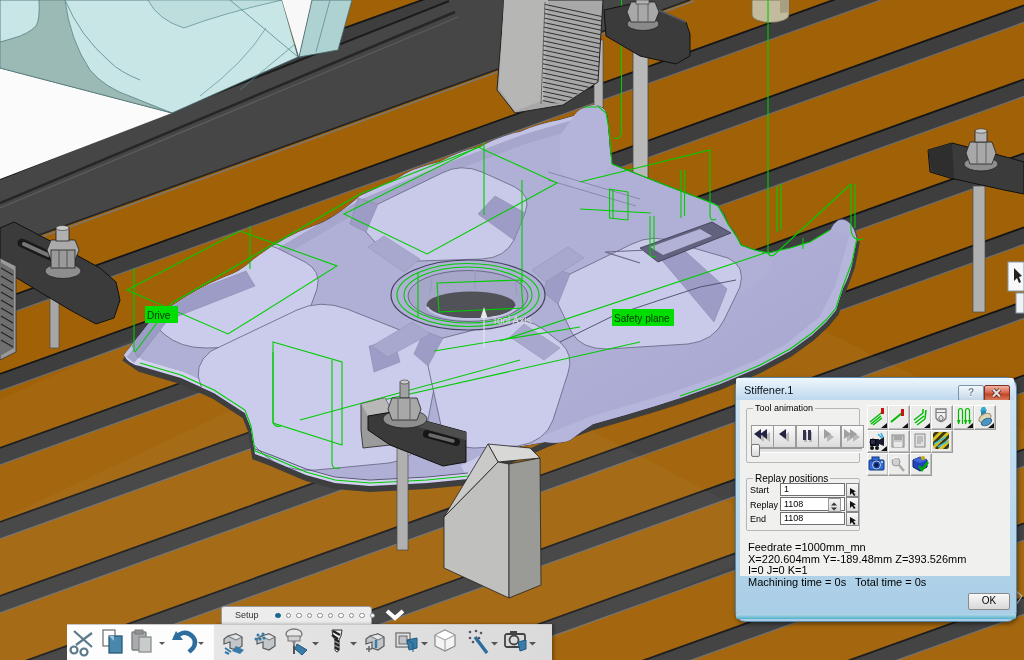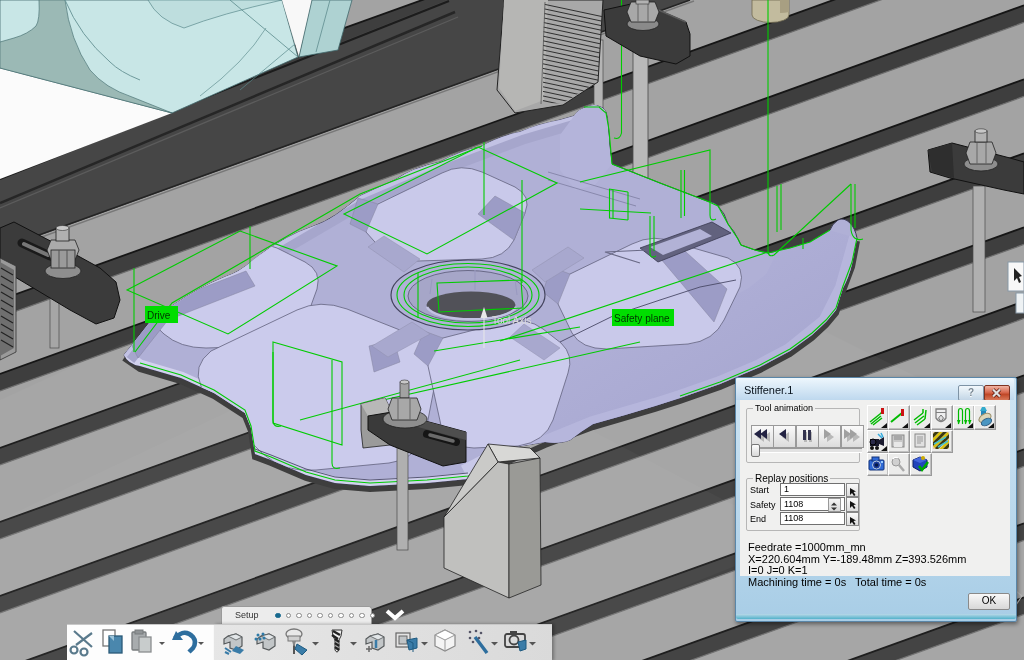--- a/index.html
+++ b/index.html
@@ -1,15 +1,15 @@
 <!DOCTYPE html>
 <html><head><meta charset="utf-8">
 <style>
 html,body{margin:0;padding:0}
-#root{position:relative;width:1024px;height:660px;overflow:hidden;background:#a3a3a3;font-family:"Liberation Sans",sans-serif}
+#root{position:relative;width:1024px;height:660px;overflow:hidden;background:#a16207;font-family:"Liberation Sans",sans-serif}
 #scene{position:absolute;left:0;top:0}
 .abs{position:absolute}
 </style></head>
 <body>
 <div id="root">
 <svg id="scene" width="1024" height="660" viewBox="0 0 1024 660">
 
 <g id="stripes">
         <polygon points="0,78 1024,-290.64 1024,-273.64 0,95" fill="#3e3e3e"></polygon>
         <line x1="0" y1="78" x2="1024" y2="-290.64" stroke="#161616" stroke-width="1.8"></line>
@@ -310,21 +310,21 @@
 <polygon points="1014,268 1014,281 1017,278 1019,283 1021,282 1019,277 1022,276" fill="#222"></polygon>
 <rect x="1016" y="293" width="8" height="20" fill="#eef2f4" stroke="#8899a8" stroke-width="1"></rect>
 
 <g stroke="#b8b8b8" stroke-width="1.2" fill="none">
 <line x1="1022" y1="596" x2="1000" y2="578"></line>
 <line x1="1022" y1="596" x2="1010" y2="614"></line>
 </g>
 <text x="1001" y="590" font-size="10" fill="#cccccc" font-family="Liberation Sans, sans-serif">y</text>
 </svg>
 
-<div id="dialog" class="abs" style="left:735px;top:377px;width:280px;height:243px;background:linear-gradient(#cfe5f4,#a8cde6);border:1px solid #5a86a8;border-radius:2px;box-shadow:1px 2px 4px rgba(0,0,0,0.45)">
+<div id="dialog" class="abs" style="left:735px;top:377px;width:280px;height:243px;background:linear-gradient(#cfe5f4,#a8cde6);border:1px solid #5a86a8;border-radius:10px;box-shadow:1px 2px 4px rgba(0,0,0,0.45)">
   <div class="abs" style="left:0px;top:0px;width:278px;height:22px;border-radius:2px 2px 0 0;background:linear-gradient(#eef7fd,#bed8ee)">
     <div class="abs" style="left:8px;top:6px;font-size:11px;color:#08121c">Stiffener.1</div>
     <div class="abs" style="left:222px;top:7px;width:24px;height:14px;background:linear-gradient(#f2f8fc,#c3d6e6);border:1px solid #7e93a5;border-radius:2px;text-align:center;font-size:10px;font-weight:bold;color:#7a8894;line-height:13px;text-shadow:0 1px 0 #fff">?</div>
     <div class="abs" style="left:248px;top:7px;width:24px;height:14px;background:linear-gradient(#f0b5a5 0%,#d86a50 45%,#c04828 60%,#d87858 100%);border:1px solid #7e3322;border-radius:2px">
       <svg width="24" height="14">
             <path d="M8,3.5 L15,10.5 M15,3.5 L8,10.5" stroke="#5a1408" stroke-width="3.6"></path>
             <path d="M8,3.5 L15,10.5 M15,3.5 L8,10.5" stroke="#e0e0e0" stroke-width="2.2"></path>
           </svg>
     </div>
   </div>
@@ -390,21 +390,21 @@
     <div class="abs" style="left:11px;top:44px;width:7px;height:11px;background:linear-gradient(#fdfdfd,#d8d8d8);border:1px solid #777;border-radius:2px"></div>
 
     <fieldset class="abs" style="left:6px;top:73px;width:112px;height:56px;border:1px solid #b6b6b6;border-radius:2px;margin:0;padding:0">
       <legend style="font-size:10px;margin-left:6px;padding:0 2px;color:#000">Replay positions</legend>
     </fieldset>
     <div class="abs" style="left:10px;top:85px;font-size:9px">Start</div>
     <div class="abs" style="left:40px;top:83px;width:60px;height:11px;background:#fff;border:1px solid #707070;font-size:9px;padding-left:3px;line-height:11px">1</div>
     <div class="abs" style="left:106px;top:83px;width:11px;height:12px;background:linear-gradient(#fafafa,#dcdcdc);border:1px solid #888"><svg width="11" height="12">
             <polygon points="3,2 3,9 5,7 7,10 8.5,9 6.5,6 9,5.5" fill="#111"></polygon>
           </svg></div>
-    <div class="abs" style="left:10px;top:100px;font-size:9px">Safety</div>
+    <div class="abs" style="left:10px;top:100px;font-size:9px">Replay</div>
     <div class="abs" style="left:40px;top:97px;width:60px;height:12px;background:#fff;border:1px solid #707070;font-size:9px;padding-left:3px;line-height:12px">1108</div>
     <div class="abs" style="left:88px;top:98px;width:11px;height:12px;background:linear-gradient(#f4f4f4,#d8d8d8);border:1px solid #999">
       <svg width="11" height="12">
             <polygon points="2,4.5 8,4.5 5,1.5" fill="#333"></polygon>
             <polygon points="2,6.5 8,6.5 5,9.5" fill="#333"></polygon>
           </svg></div>
     <div class="abs" style="left:106px;top:97px;width:11px;height:13px;background:linear-gradient(#fafafa,#dcdcdc);border:1px solid #888"><svg width="11" height="13">
             <polygon points="3,2 3,9 5,7 7,10 8.5,9 6.5,6 9,5.5" fill="#111"></polygon>
           </svg></div>
     <div class="abs" style="left:10px;top:114px;font-size:9px">End</div>

